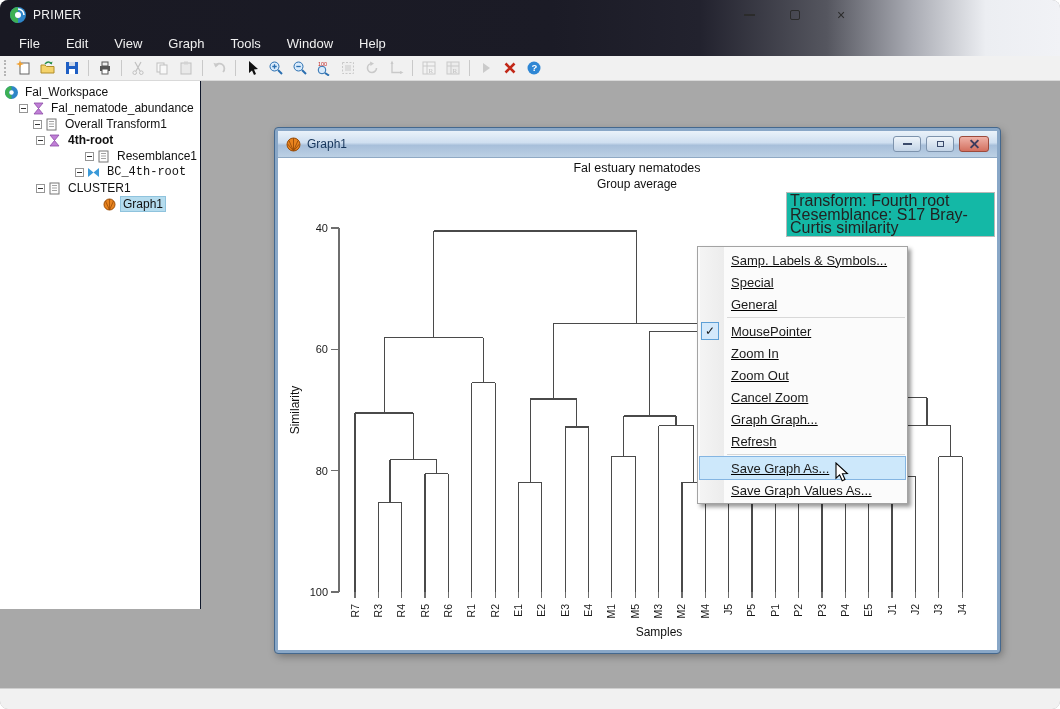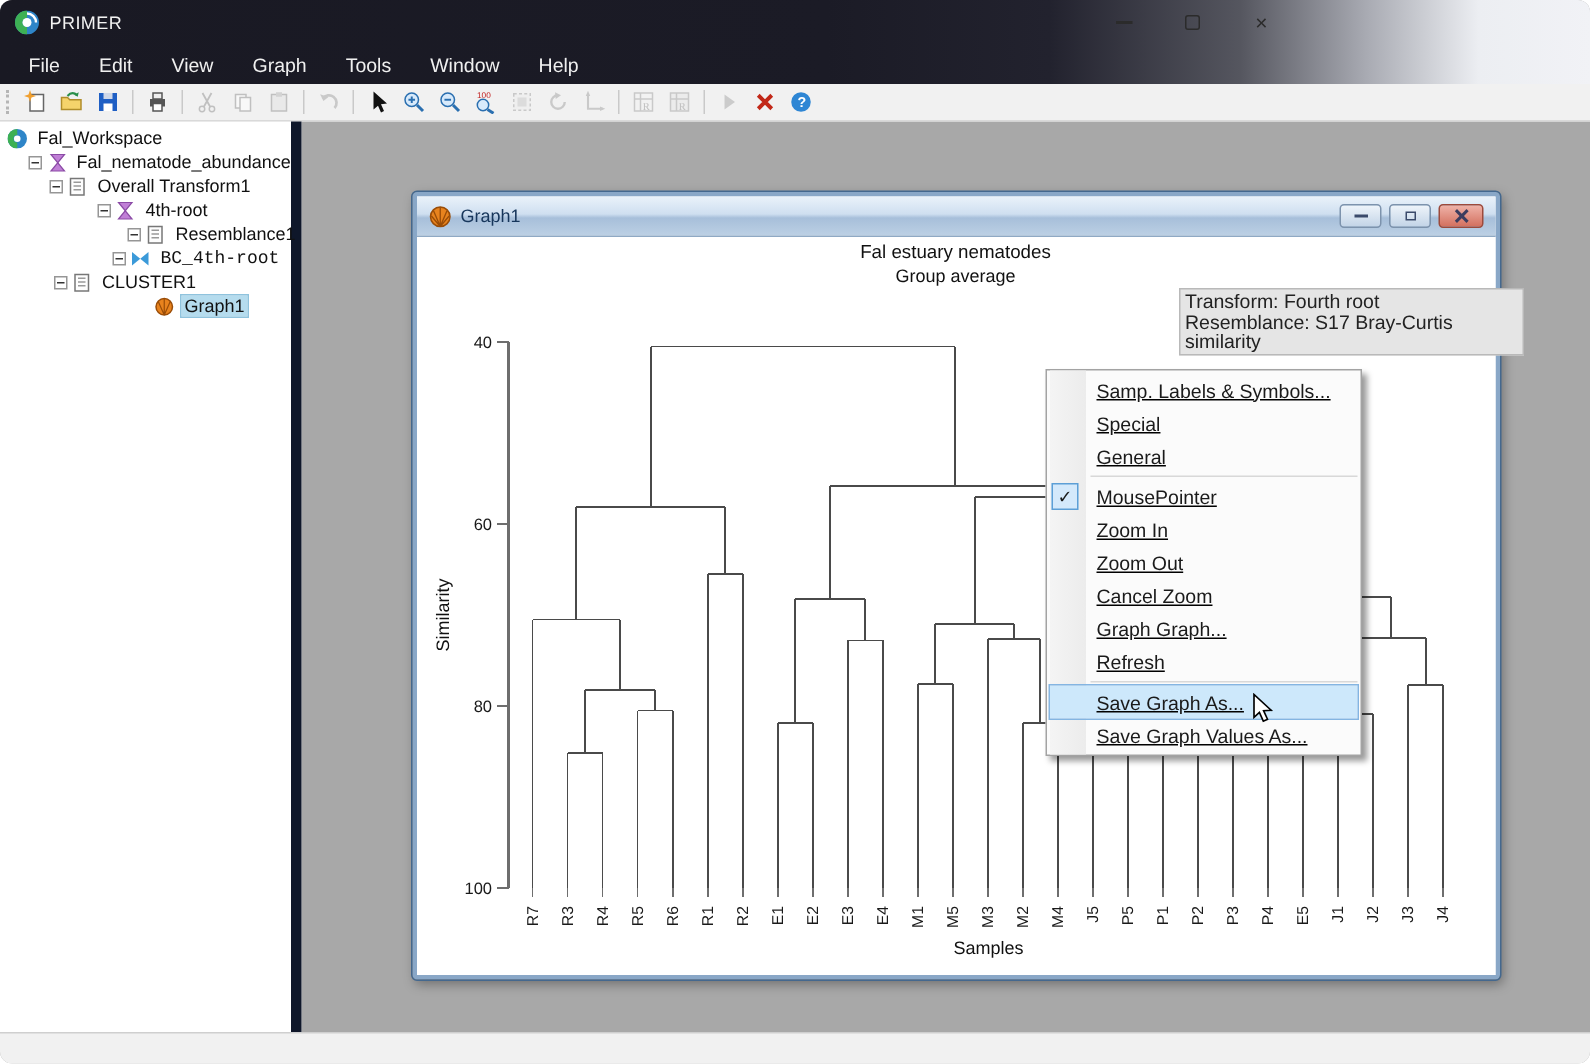--- a/index.html
+++ b/index.html
@@ -22,21 +22,21 @@
   .menubar { position:absolute; left:6px; top:30px; height:26px; display:flex; align-items:center; }
   .menu-item { color:#f0f0f0; font-size:13px; padding:4px 13px; border-radius:4px; }
 
   
   .toolbar { position:absolute; left:0; top:56px; width:1060px; height:25px; background:#f1f1f1; border-bottom:1px solid #d9d9d9; display:flex; align-items:center; padding-left:4px; }
   .grip { width:4px; height:16px; margin-right:4px; border-left:2px dotted #b5b5b5; }
   .tb-icon { width:24px; height:20px; display:flex; align-items:center; justify-content:center; }
   .tb-sep { width:1px; height:16px; background:#c9c9c9; margin:0 4px; }
 
   
-  .sidebar { position:absolute; left:0; top:81px; width:201px; height:607px; background:#ffffff; border-right:7px solid #0f172a; padding-top:3px; }
+  .sidebar { position:absolute; left:0; top:81px; width:201px; height:528px; background:#ffffff; border-right:1px solid #0f172a; padding-top:3px; }
   .tree-row { height:16px; display:flex; align-items:center; font-size:12px; color:#111; white-space:nowrap; }
   .expander { width:9px; height:9px; border:1px solid #969696; background:#fff; position:relative; flex:0 0 9px; margin-right:3px; }
   .expander::after { content:""; position:absolute; left:1px; top:3px; width:5px; height:1px; background:#333; }
   .tree-ico { width:14px; height:13px; margin-right:4px; flex:0 0 14px; }
   .tree-label { padding:0 2px; }
   .tree-label.selected { background:#b5dcee; outline:1px solid #8fc3dd; }
 
   
   .statusbar { position:absolute; left:0; top:688px; width:1060px; height:21px; background:#f1f1f1; border-top:1px solid #cfcfcf; }
 
@@ -51,21 +51,21 @@
   .gbtn.close { background:linear-gradient(#efb2a8,#d3705f); border-color:#9c4a3c; width:30px; }
   .gbtn .g-bar { width:9px; height:2px; background:#3a4a6b; }
   .gbtn .g-box { width:7px; height:6px; border:1.5px solid #3a4a6b; }
   .gbtn .g-x { position:relative; width:9px; height:9px; }
   .gbtn .g-x::before,.gbtn .g-x::after { content:""; position:absolute; left:-1px; top:3.5px; width:11px; height:2px; background:#3c3c5e; }
   .gbtn .g-x::before { transform:rotate(45deg); } .gbtn .g-x::after { transform:rotate(-45deg); }
 
   .gclient { position:absolute; left:0; top:27px; width:719px; height:492px; background:#fff; }
   .plot-title { position:absolute; left:209px; top:3px; width:300px; text-align:center; font-size:12.5px; color:#111; }
   .plot-subtitle { position:absolute; left:209px; top:19px; width:300px; text-align:center; font-size:12px; color:#111; }
-  .plot-note { position:absolute; left:508px; top:34px; width:230px; border:1px solid #b9b9b9; font-size:13px; line-height:13.5px; color:#222; padding:1px 3px; background:#e5e5e5; }
+  .plot-note { position:absolute; left:508px; top:34px; width:209px; border:1px solid #b9b9b9; font-size:16px; line-height:13.5px; color:#222; padding:1px 3px; background:#14b8a6; }
   .dendro-svg { position:absolute; left:0; top:0; }
 
   
   .ctxmenu { position:absolute; left:697px; top:246px; width:211px; background:#fbfbfb; border:1px solid #a3a3a3; box-shadow:3px 3px 4px rgba(0,0,0,.4); padding:2px 0; z-index:20;text-decoration:underline; }
   .ctxmenu::before { content:""; position:absolute; left:2px; top:0; bottom:0; width:24px; background:linear-gradient(90deg,#f4f4f4,#ececec); }
   .ctx-item { position:relative; height:22px; display:flex; align-items:center; font-size:13px; color:#1a1a1a; padding-left:31px; margin:0 2px; }
   .ctx-item.hl { background:#cde8fb; outline:1px solid #84b5e2; }
   .ctx-sep { height:1px; background:#d8d8d8; margin:2px 2px 2px 29px; }
   .ctx-check { position:absolute; left:1px; top:2px; width:18px; height:18px; background:#d4e9fb; border:1px solid #5d9fd6; color:#1a1a1a; font-size:12px; display:flex; align-items:center; justify-content:center; }
 
@@ -262,21 +262,21 @@
         <span class="tree-label">Fal_nematode_abundance</span>
       </div>
       <div class="tree-row" style="padding-left: 33px;">
         <span class="expander"></span>
         <span class="tree-ico"><svg width="13" height="13" viewBox="0 0 13 13">
             <rect x="2" y="1" width="9" height="11" fill="#fdfdfd" stroke="#777"></rect>
             <path d="M4,3.5 H9 M4,6 H9 M4,8.5 H9" stroke="#999" stroke-width="0.9"></path>
           </svg></span>
         <span class="tree-label">Overall Transform1</span>
       </div>
-      <div class="tree-row" style="padding-left: 65px;">
+      <div class="tree-row" style="padding-left: 36px; font-weight: bold;">
         <span class="expander"></span>
         <span class="tree-ico"><svg width="13" height="13" viewBox="0 0 13 13">
             <path d="M2,1 H11 L6.5,6.5 Z" fill="#c07fd6" stroke="#8b4ba6" stroke-width="0.8"></path>
             <path d="M2,12 H11 L6.5,6.5 Z" fill="#c07fd6" stroke="#8b4ba6" stroke-width="0.8"></path>
           </svg></span>
         <span class="tree-label">4th-root</span>
       </div>
       <div class="tree-row" style="padding-left: 85px;">
         <span class="expander"></span>
         <span class="tree-ico"><svg width="13" height="13" viewBox="0 0 13 13">

